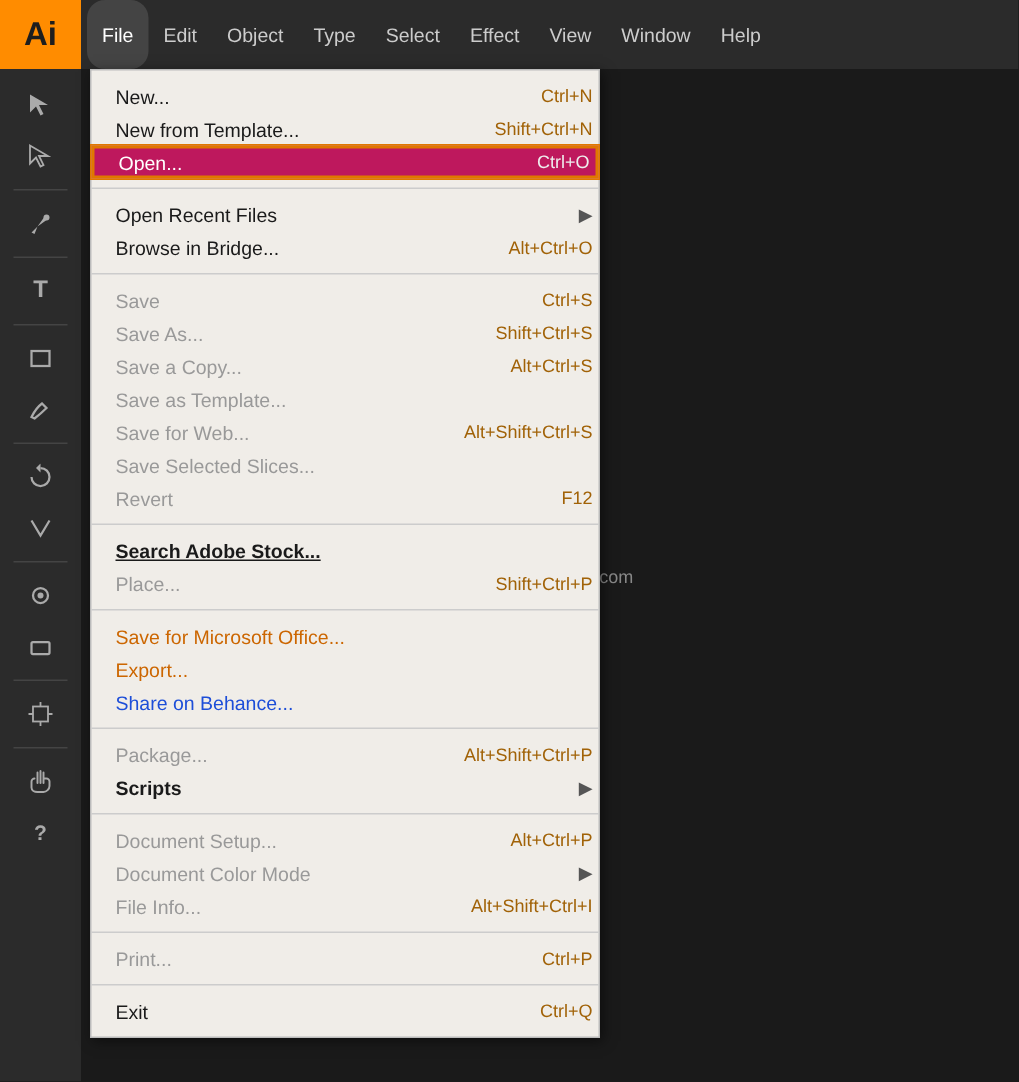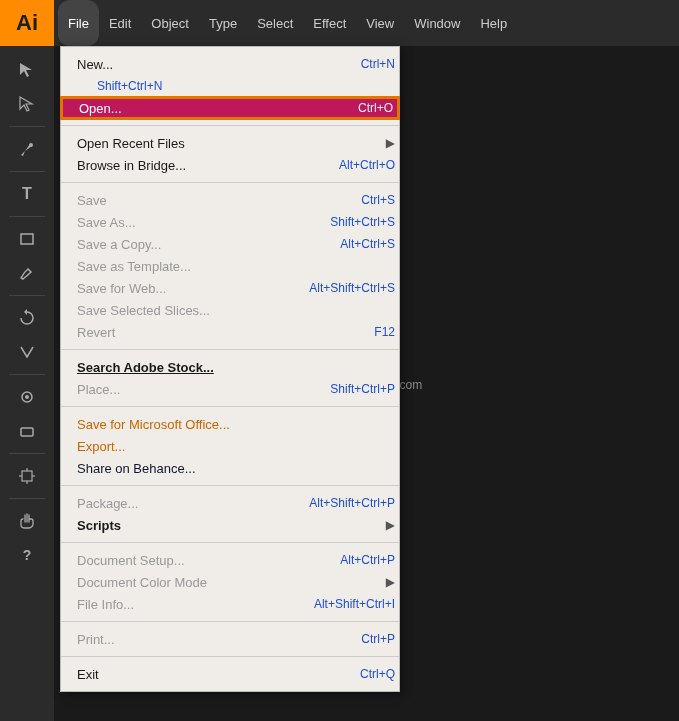--- a/index.html
+++ b/index.html
@@ -175,21 +175,21 @@
     .dropdown-item.bold-label .item-label {
       font-weight: bold;
       text-decoration: underline;
     }
 
     .item-label {
       flex: 1;
     }
 
     .item-shortcut {
-      color: #1d4ed8;
+      color: #a16207;
       font-size: 12px;
       margin-left: 20px;
     }
 
     .dropdown-item.highlighted .item-shortcut {
       color: #eee;
     }
 
     .item-arrow {
       color: #555;
@@ -306,20 +306,21 @@
 
 <div class="dropdown-overlay">
   <div class="dropdown-menu">
 
     <div class="menu-section">
       <div class="dropdown-item">
         <span class="item-label">New...</span>
         <span class="item-shortcut">Ctrl+N</span>
       </div>
       <div class="dropdown-item">
+        <span class="item-label">New from Template...</span>
         <span class="item-shortcut">Shift+Ctrl+N</span>
       </div>
       <div class="dropdown-item highlighted">
         <span class="item-label">Open...</span>
         <span class="item-shortcut">Ctrl+O</span>
       </div>
     </div>
 
     <div class="menu-divider"></div>
 
@@ -382,21 +383,21 @@
     <div class="menu-divider"></div>
 
     <div class="menu-section">
       <div class="dropdown-item">
         <span class="item-label" style="color:#cc6600;">Save for Microsoft Office...</span>
       </div>
       <div class="dropdown-item">
         <span class="item-label" style="color:#cc6600;">Export...</span>
       </div>
       <div class="dropdown-item">
-        <span class="item-label" style="color:#0f172a;">Share on Behance...</span>
+        <span class="item-label" style="color:#1d4ed8;">Share on Behance...</span>
       </div>
     </div>
 
     <div class="menu-divider"></div>
 
     <div class="menu-section">
       <div class="dropdown-item disabled">
         <span class="item-label">Package...</span>
         <span class="item-shortcut">Alt+Shift+Ctrl+P</span>
       </div>

